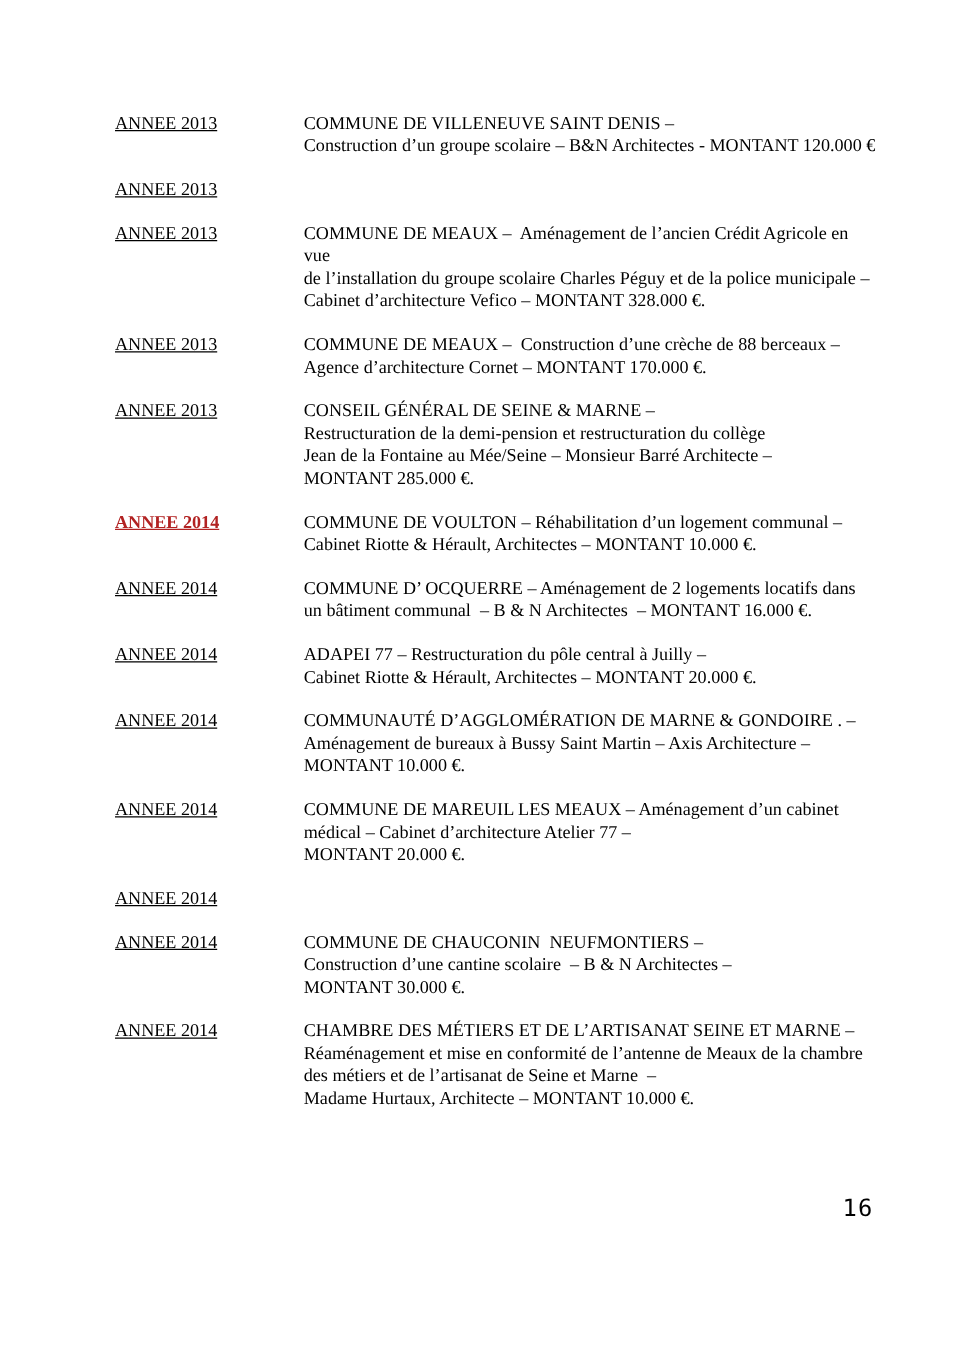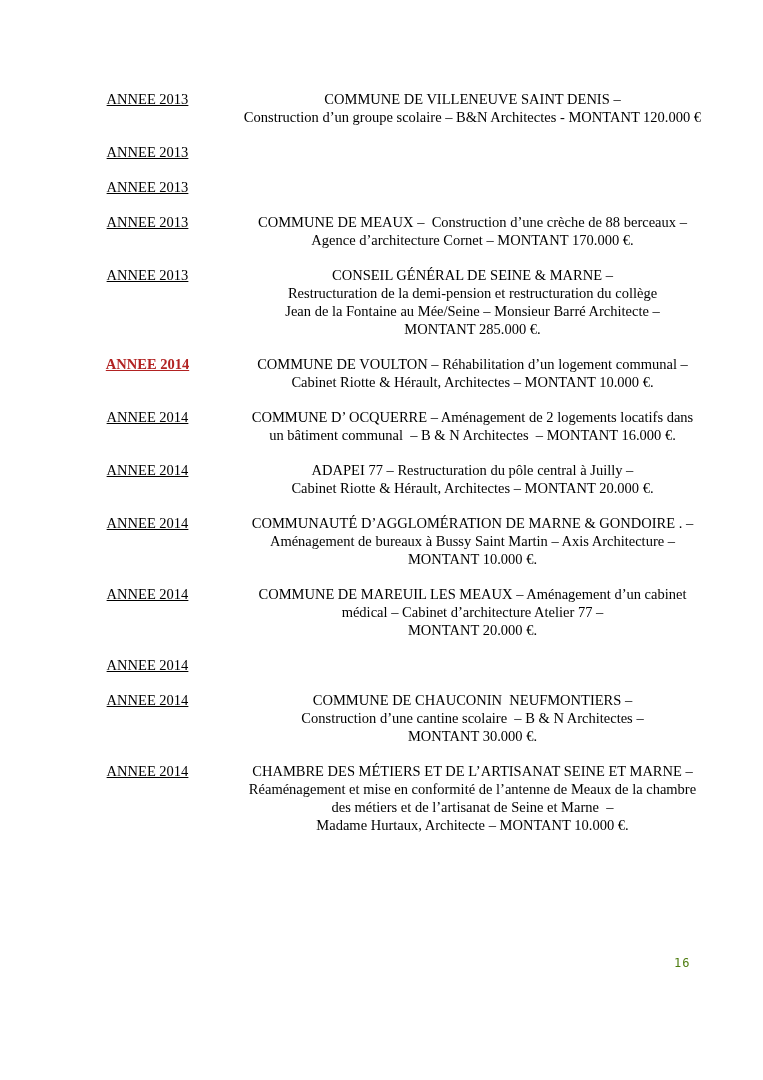--- a/index.html
+++ b/index.html
@@ -8,21 +8,20 @@
     background: #ffffff;
   }
   .page {
     position: relative;
     width: 763px;
     height: 1080px;
     background: #ffffff;
     font-family: "Liberation Serif", serif;
     color: #000000;
     overflow: hidden;
-    text-align: center;
   }
   .content {
     position: absolute;
     top: 90px;
     left: 92px;
     width: 610px;
   }
   .entry {
     display: flex;
     align-items: flex-start;
@@ -42,40 +41,43 @@
   .entry .body {
     flex: 1 1 auto;
     white-space: pre-wrap;
     margin-left: 40px;
   }
   .page-number {
     position: absolute;
     left: 674px;
     top: 956px;
     font-family: "DejaVu Sans Mono", monospace;
-    font-size: 12px;
-    color: #4d7c0f;
+    font-size: 19px;
+    color: #000000;
     letter-spacing: 1px;
   }
 </style>
 </head>
 <body>
 
 <div class="page">
   <div class="content">
       <div class="entry">
         <span class="year">ANNEE 2013</span>
         <div class="body">COMMUNE DE VILLENEUVE SAINT DENIS –
 Construction d’un groupe scolaire – B&amp;N Architectes - MONTANT 120.000 €</div>
       </div>
       <div class="entry">
         <span class="year">ANNEE 2013</span>
       </div>
       <div class="entry">
         <span class="year">ANNEE 2013</span>
+        <div class="body">COMMUNE DE MEAUX –  Aménagement de l’ancien Crédit Agricole en vue
+de l’installation du groupe scolaire Charles Péguy et de la police municipale –
+Cabinet d’architecture Vefico – MONTANT 328.000 €.</div>
       </div>
       <div class="entry">
         <span class="year">ANNEE 2013</span>
         <div class="body">COMMUNE DE MEAUX –  Construction d’une crèche de 88 berceaux –
 Agence d’architecture Cornet – MONTANT 170.000 €.</div>
       </div>
       <div class="entry">
         <span class="year">ANNEE 2013</span>
         <div class="body">CONSEIL GÉNÉRAL DE SEINE &amp; MARNE –
 Restructuration de la demi-pension et restructuration du collège

